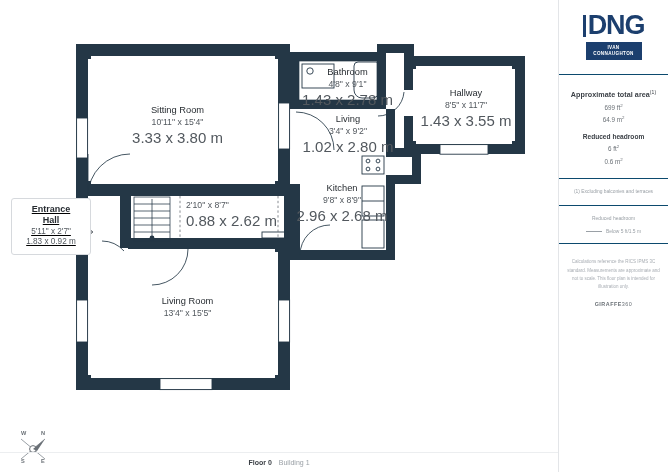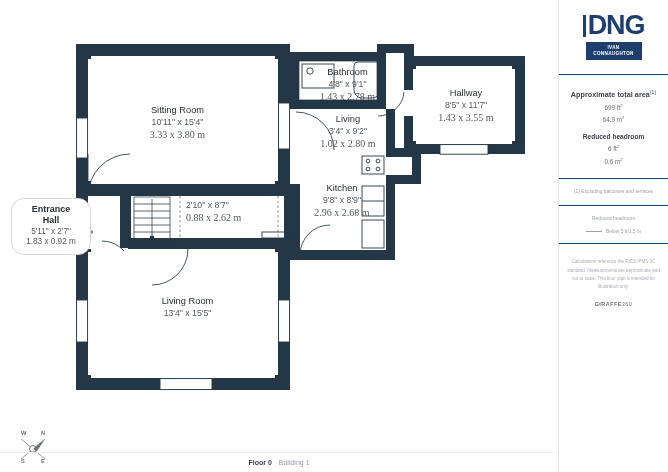--- a/index.html
+++ b/index.html
@@ -50,27 +50,27 @@
   .giraffe em { font-style:normal; font-weight:400; }
 
   
   #plan { position:absolute; left:0; top:0; width:558px; height:472px; }
   #planSvg { position:absolute; left:0; top:0; }
 
   
   .lbl { position:absolute; text-align:center; pointer-events:none; }
   .lbl .nm { font-size:9.3px; font-weight:400; color:#272c31; line-height:1.25; white-space:nowrap; }
   .lbl .d1 { font-size:8.7px; color:#52585e; line-height:1.3; white-space:nowrap; }
-  .lbl .d2 { font-size:10px; color:#52585e; line-height:1.3; white-space:nowrap;font-family:Liberation Serif, serif; }
+  .lbl .d2 { font-size:15px; color:#52585e; line-height:1.3; white-space:nowrap; }
 
   
   #entrance {
     position:absolute; left:11px; top:198px; width:80px;
-    background:#fff; border:1px solid #d6d9dd; border-radius:13px;
-    padding:5px 3px 6px 3px; text-align:center;
+    background:#fff; border:1px solid #d6d9dd; border-radius:3px;
+    padding:5px 3px 6px 3px; text-align:center;text-decoration:underline;
   }
   #entrance .nm { font-size:9px; font-weight:700; color:#272c31; line-height:1.25; }
   #entrance .d1, #entrance .d2 { font-size:8.2px; color:#52585e; line-height:1.3; }
 
   
   #compass { position:absolute; left:12px; top:430px; width:42px; height:38px; }
   .cmp-l { position:absolute; font-size:5.6px; font-weight:700; color:#6a7076; }
 
   
   #footer {

